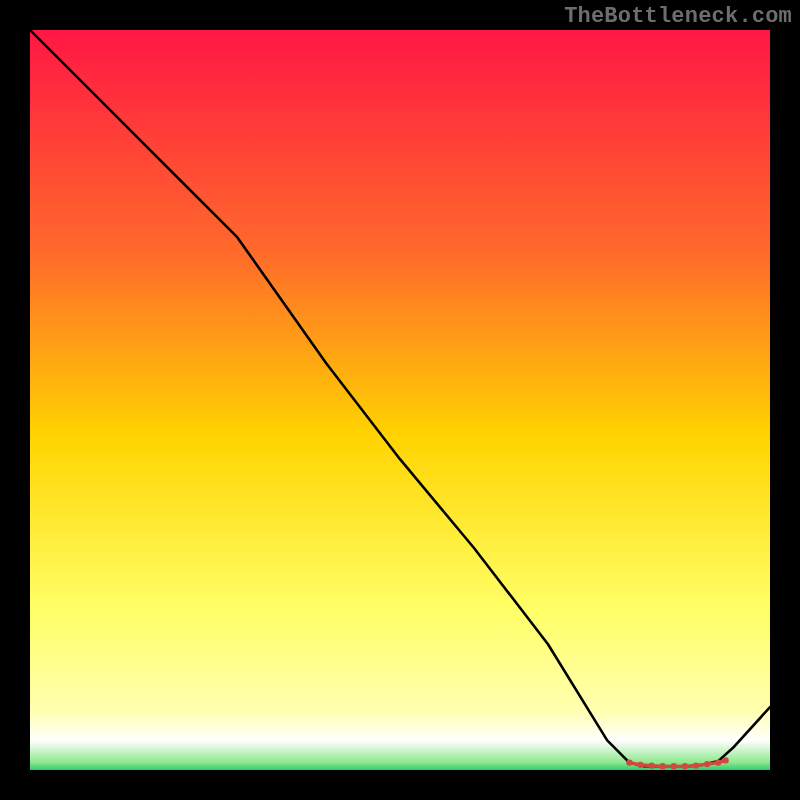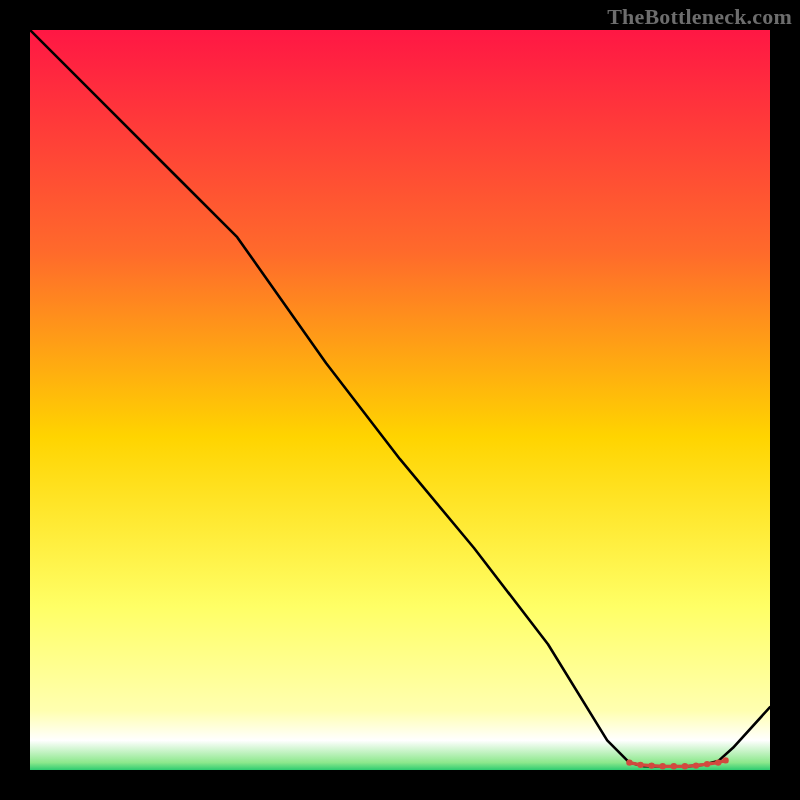--- a/index.html
+++ b/index.html
@@ -13,21 +13,21 @@
   .frame {
     position: relative;
     width: 800px;
     height: 800px;
     background: #000;
   }
   .watermark {
     position: absolute;
     top: 4px;
     right: 8px;
-    font-family: Liberation Serif, serif;
+    font-family: Liberation Mono, monospace;
     font-size: 22px;
     font-weight: 600;
     color: #6d6d6d;
     letter-spacing: 0.2px;
     user-select: none;
   }
   svg.plot {
     position: absolute;
     left: 30px;
     top: 30px;

